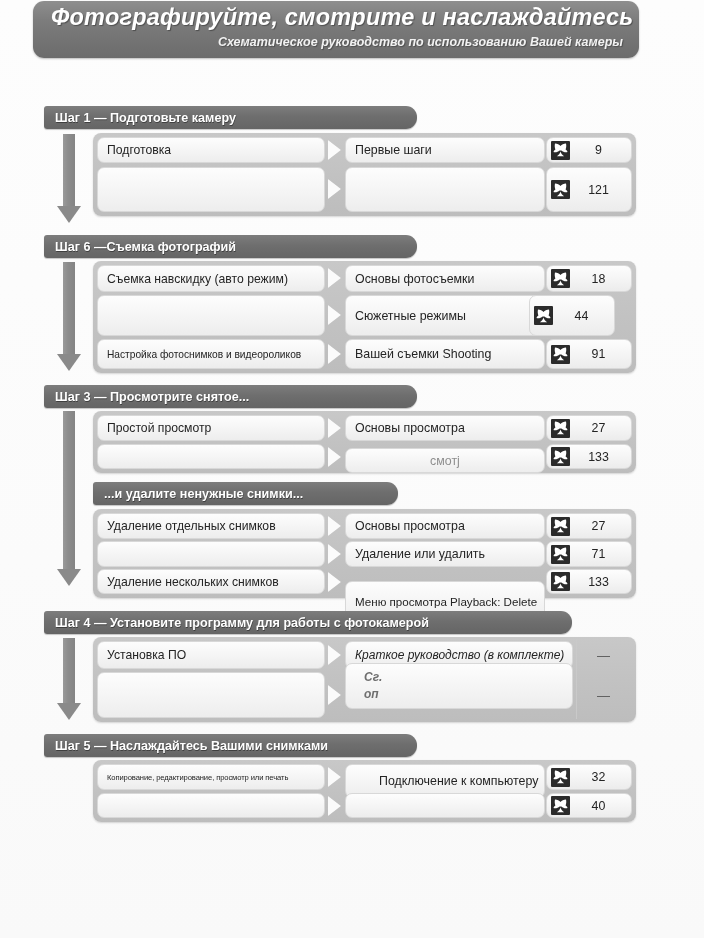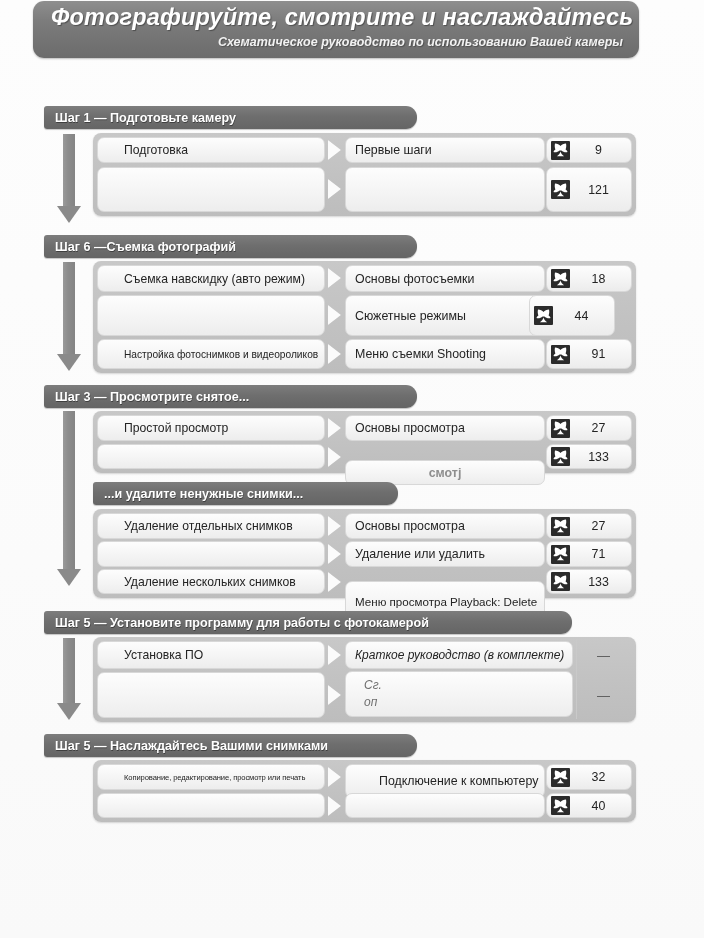--- a/index.html
+++ b/index.html
@@ -77,21 +77,21 @@
   .cell{
     position:absolute;
     background:linear-gradient(180deg,#fdfdfd 0%,#f6f6f6 45%,#ededed 100%);
     border-radius:7px;
     border:1px solid #d8d8d8;
     box-sizing:border-box;
     display:flex;align-items:center;
     overflow:hidden;
   }
   .cell-left .txt{
-    padding-left:26px;font-size:12.2px;color:#242424;white-space:nowrap;
+    padding-left:9px;font-size:12.2px;color:#242424;white-space:nowrap;
   }
   .cell-left.small .txt{font-size:10.2px;}
   .cell-left.tiny .txt{font-size:7.6px;letter-spacing:-.1px;}
   .cell-right .txt{
     padding-left:9px;font-size:12.4px;color:#242424;white-space:nowrap;
   }
   .cell-right.center{justify-content:center;}
   .cell-right.center .txt{padding-left:0;}
   .cell-right.italic .txt{font-style:italic;font-size:12px;}
   .cell-right.faded .txt{color:#8e8e8e;}
@@ -229,21 +229,21 @@
           </svg>
       </span>
       <span class="num">44</span>
     </div>
 
     <div class="cell cell-left small" style="left:4px;top:78px;width:228px;height:30px;">
       <span class="txt">Настройка фотоснимков и видеороликов</span>
     </div>
     <div class="tri" style="left:235px;top:83px;"></div>
     <div class="cell cell-right" style="left:252px;top:78px;width:200px;height:30px;">
-      <span class="txt">Меню съемки Shooting</span>
+      <span class="txt">Вашей съемки Shooting</span>
     </div>
     <div class="pref" style="left:453px;top:78px;width:86px;height:30px;">
       <span class="bookicon">
         <svg width="15" height="14" viewBox="0 0 15 14" aria-hidden="true">
             <path d="M7.5 3.1C6.2 1.3 4.4 0.6 2 0.5c-.5 2.1-.3 4.1.4 6.1-.9.6-1.6 1.4-2 2.4 2.4.5 4.6-.1 6.2-1.6h1.8C10 8.9 12.2 9.5 14.6 9c-.4-1-1.1-1.8-2-2.4.7-2 .9-4 .4-6.1-2.4.1-4.2.8-5.5 2.6z" fill="#fff"></path>
             <path d="M7.5 8.4c-.6 1.9-1.9 3.6-3.6 4.8h7.2c-1.7-1.2-3-2.9-3.6-4.8z" fill="#fff"></path>
           </svg>
       </span>
       <span class="num">91</span>
     </div>
@@ -271,21 +271,21 @@
             <path d="M7.5 8.4c-.6 1.9-1.9 3.6-3.6 4.8h7.2c-1.7-1.2-3-2.9-3.6-4.8z" fill="#fff"></path>
           </svg>
       </span>
       <span class="num">27</span>
     </div>
 
     <div class="cell cell-left" style="left:4px;top:33px;width:228px;height:25px;">
       <span class="txt"></span>
     </div>
     <div class="tri" style="left:235px;top:36px;"></div>
-    <div class="cell cell-right center faded" style="left:252px;top:49px;width:200px;height:25px;font-weight:bold;">
+    <div class="cell cell-right center faded" style="left:252px;top:37px;width:200px;height:25px;">
       <span class="txt">смотј</span>
     </div>
     <div class="pref" style="left:453px;top:33px;width:86px;height:25px;">
       <span class="bookicon">
         <svg width="15" height="14" viewBox="0 0 15 14" aria-hidden="true">
             <path d="M7.5 3.1C6.2 1.3 4.4 0.6 2 0.5c-.5 2.1-.3 4.1.4 6.1-.9.6-1.6 1.4-2 2.4 2.4.5 4.6-.1 6.2-1.6h1.8C10 8.9 12.2 9.5 14.6 9c-.4-1-1.1-1.8-2-2.4.7-2 .9-4 .4-6.1-2.4.1-4.2.8-5.5 2.6z" fill="#fff"></path>
             <path d="M7.5 8.4c-.6 1.9-1.9 3.6-3.6 4.8h7.2c-1.7-1.2-3-2.9-3.6-4.8z" fill="#fff"></path>
           </svg>
       </span>
       <span class="num">133</span>
@@ -342,21 +342,21 @@
         <svg width="15" height="14" viewBox="0 0 15 14" aria-hidden="true">
             <path d="M7.5 3.1C6.2 1.3 4.4 0.6 2 0.5c-.5 2.1-.3 4.1.4 6.1-.9.6-1.6 1.4-2 2.4 2.4.5 4.6-.1 6.2-1.6h1.8C10 8.9 12.2 9.5 14.6 9c-.4-1-1.1-1.8-2-2.4.7-2 .9-4 .4-6.1-2.4.1-4.2.8-5.5 2.6z" fill="#fff"></path>
             <path d="M7.5 8.4c-.6 1.9-1.9 3.6-3.6 4.8h7.2c-1.7-1.2-3-2.9-3.6-4.8z" fill="#fff"></path>
           </svg>
       </span>
       <span class="num">133</span>
     </div>
   </div>
 
   <div class="pill" style="left:44px;top:611px;width:528px;">
-    <span class="pill-text">Шаг 5 — Установите программу для работы с фотокамерой</span>
+    <span class="pill-text">Шаг 4 — Установите программу для работы с фотокамерой</span>
   </div>
   <div class="arrow-down" style="left:57px;top:638px;">
     <div class="arrow-shaft" style="height:65px;"></div>
     <div class="arrow-head" style="top:65px;"></div>
   </div>
   <div class="panel" style="left:93px;top:637px;width:543px;height:85px;">
     <div class="cell cell-left" style="left:4px;top:4px;width:228px;height:28px;">
       <span class="txt">Установка ПО</span>
     </div>
     <div class="tri" style="left:235px;top:8px;"></div>
@@ -365,21 +365,21 @@
     </div>
     <div class="vdiv" style="left:483px;top:2px;height:80px;"></div>
     <div class="pref dashonly" style="left:486px;top:4px;width:53px;height:28px;">
       <span class="num">—</span>
     </div>
 
     <div class="cell cell-left" style="left:4px;top:35px;width:228px;height:46px;">
       <span class="txt"></span>
     </div>
     <div class="tri" style="left:235px;top:48px;"></div>
-    <div class="cell cell-right two-line" style="left:252px;top:34px;width:228px;height:46px;padding-left:9px;">
+    <div class="cell cell-right two-line" style="left:252px;top:26px;width:228px;height:46px;padding-left:9px;font-weight:bold;">
       <span class="txt">Сг.</span>
       <span class="txt">оп</span>
     </div>
     <div class="pref dashonly" style="left:486px;top:35px;width:53px;height:46px;">
       <span class="num">—</span>
     </div>
   </div>
 
   <div class="pill" style="left:44px;top:734px;width:373px;">
     <span class="pill-text">Шаг 5 — Наслаждайтесь Вашими снимками</span>

